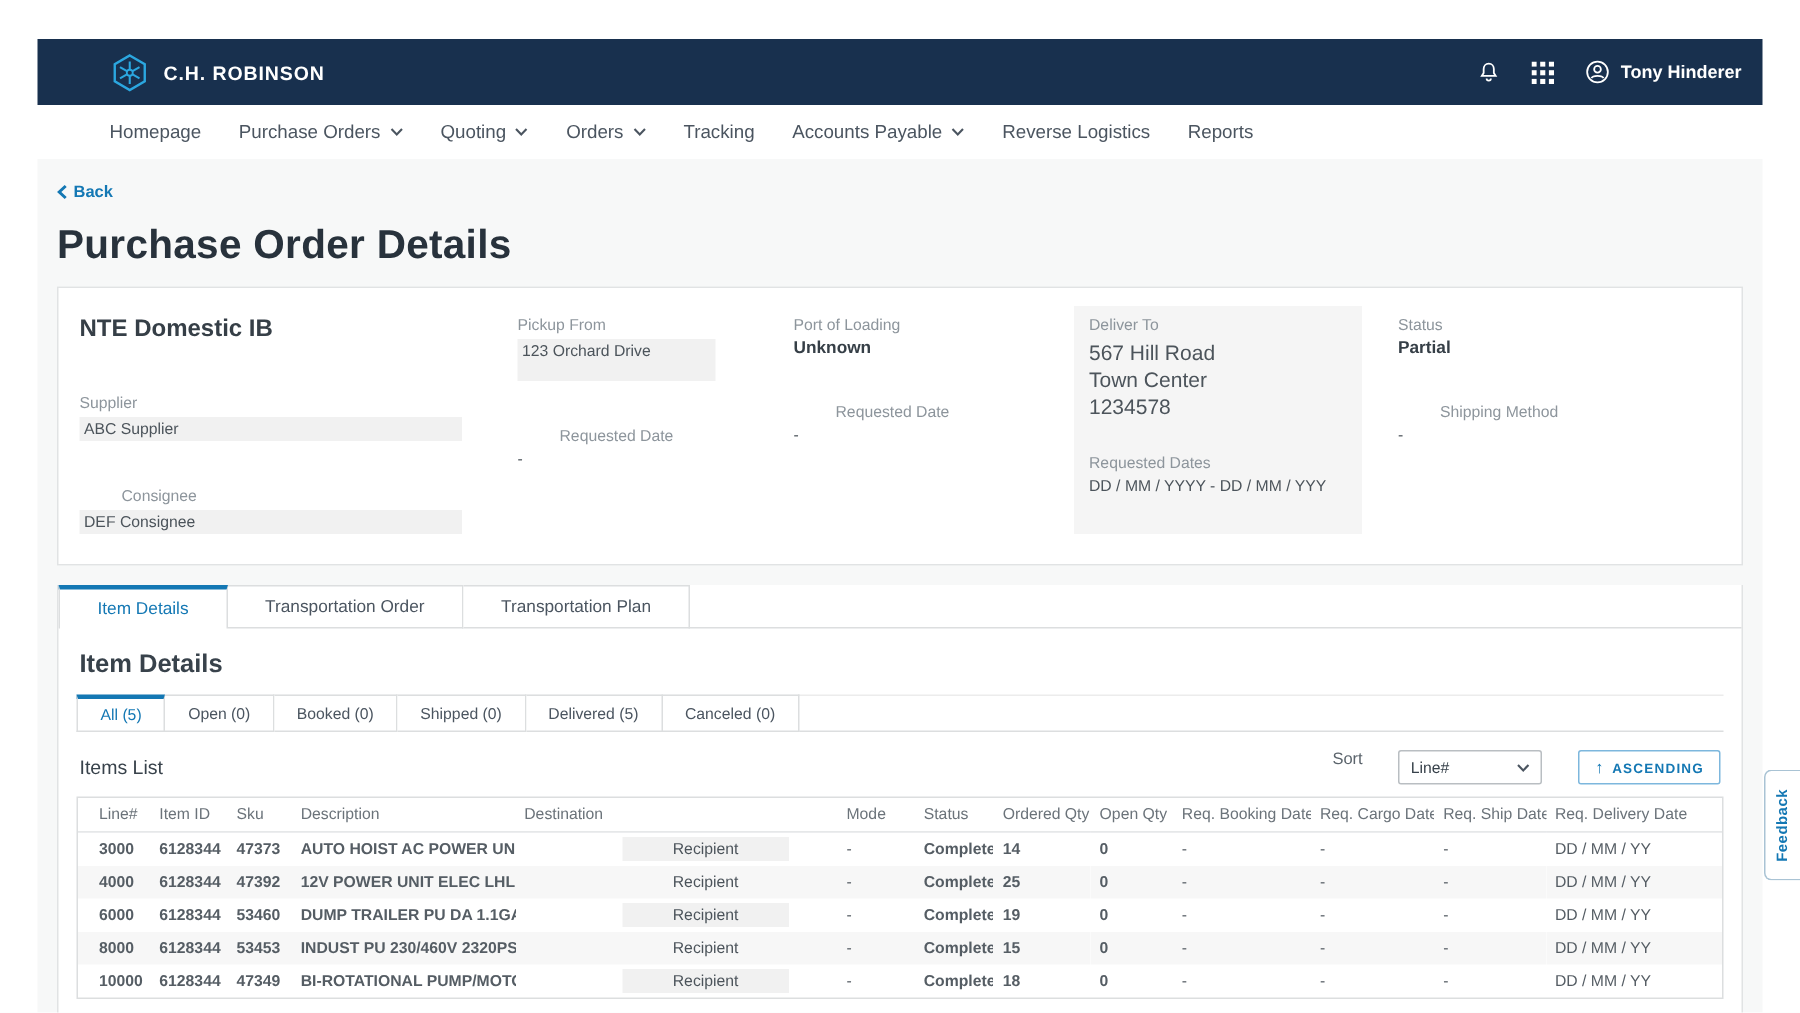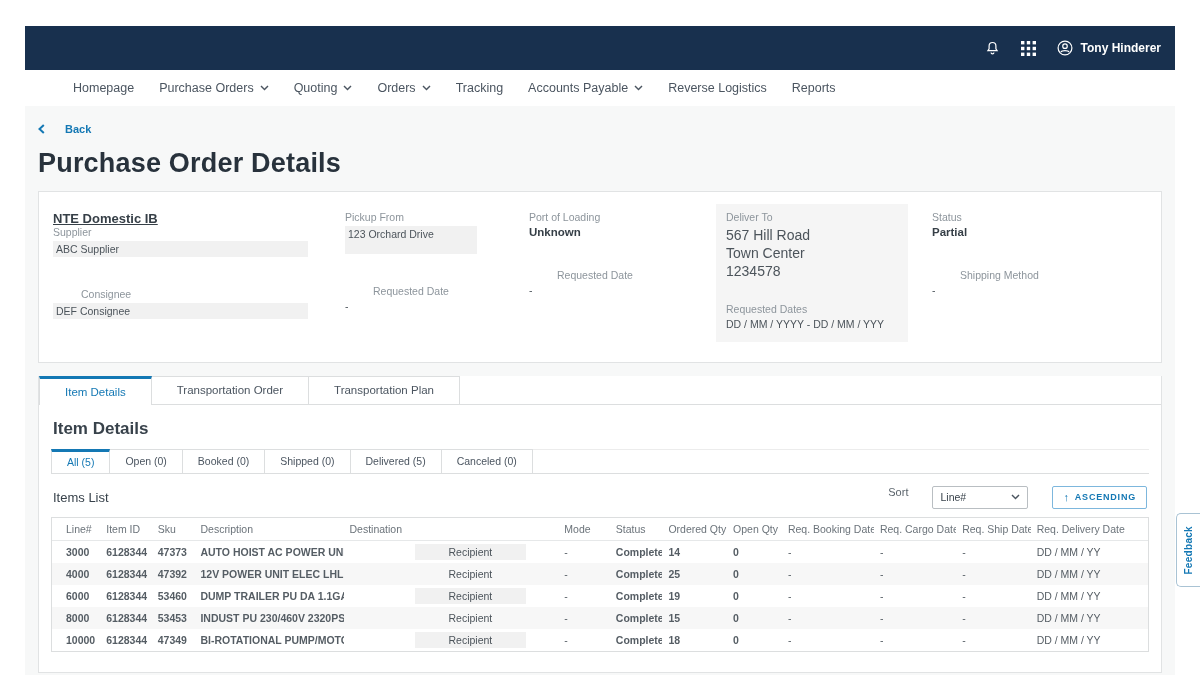--- a/index.html
+++ b/index.html
@@ -20,40 +20,40 @@
 
   
   .navbar { position:absolute; left:25px; right:25px; top:70px; height:36px; background:#fff;
     display:flex; align-items:center; gap:25px; padding-left:48px; }
   .nav-item { font-size:12.5px; color:#4b5560; display:flex; align-items:center; gap:6px; cursor:pointer; white-space:nowrap; }
 
   
   .content { position:absolute; left:25px; right:25px; top:106px; bottom:0;
     background:#f7f8f8; padding:0 13px; }
   .back-row { padding-top:14px; }
-  .back-link { font-size:11px; font-weight:700; color:var(--accent,#1478B4); display:inline-flex; align-items:center; gap:20px; cursor:pointer; }
+  .back-link { font-size:11px; font-weight:700; color:var(--accent,#1478B4); display:inline-flex; align-items:center; gap:4px; cursor:pointer; }
   h1.page-title { margin-top:10px; font-size:27px; font-weight:700; color:#28323c; letter-spacing:.2px; }
 
   
   .po-card { margin-top:12px; background:#fff; border:1px solid #e1e3e4; }
   .po-head { padding:9px 14px 8px; border-bottom:1px solid #e8eaeb; }
   .po-number { font-size:15px; color:#38424b; }
   .po-created { margin-top:4px; font-size:10px; color:#6d757c; }
   .po-created .dt { font-size:8.5px; letter-spacing:.4px; color:#6d757c; }
   .po-grid { display:flex; padding:12px 14px 20px; }
   .po-col { padding-right:16px; }
   .c1 { width:292px; } .c2 { width:184px; } .c3 { width:187px; }
   .c4 { width:192px; background:#f5f5f5; padding:7px 10px 12px; margin-right:24px; }
   .c5 { flex:1; padding-top:7px; }
   .c2,.c3 { padding-top:7px; } .c1 { padding-top:7px; }
   .f-label { font-size:10.5px; color:#8d959c; margin-bottom:3px; }
   .f-value { font-size:10.5px; color:#4c545b; }
   .f-strong { font-size:11.5px; font-weight:700; color:#363f47; }
   .mt { margin-top:31px;padding-left:28px; }
-  .po-type { font-size:13px; font-weight:700; color:#363f47; margin-bottom:0;text-decoration:underline; }
+  .po-type { font-size:16px; font-weight:700; color:#363f47; margin-bottom:34px; }
   .redact-wide { background:var(--redact,#f1f1f1); display:block; width:255px; padding:2px 3px; }
   .redact-block { background:var(--redact,#f1f1f1); display:block; width:132px; min-height:28px; padding:2px 3px; }
   .addr div { font-size:14px; color:#4c545b; line-height:1.3; }
 
   
   .tabs-card { margin-top:13px; background:#fff; border:1px solid #e1e3e4; border-top:none; }
   .main-tabs { display:flex; }
   .main-tab { background:#fff; border:1px solid #dcdedf; border-left:none; font-size:11.5px; color:#4b5560;
     padding:0 25px; height:29px; display:flex; align-items:center; cursor:pointer; }
   .main-tab:first-child { border-left:1px solid #dcdedf; }
@@ -101,20 +101,34 @@
   .feedback-tab span { writing-mode:vertical-rl; transform:rotate(180deg); font-size:10px; font-weight:700; color:var(--accent,#1478B4); letter-spacing:.3px; }
 
   svg { display:block; }
 </style>
 </head>
 <body>
 
 <div class="viewport">
 
   <div class="topbar">
+    <div class="brand">
+      <span>
+        <svg width="27" height="27" viewBox="0 0 27 27" fill="none">
+          <polygon points="13.5,2 23.5,7.8 23.5,19.2 13.5,25 3.5,19.2 3.5,7.8" stroke="#2BA7E0" stroke-width="1.6"></polygon>
+          <g stroke="#2BA7E0" stroke-width="1.4">
+            <line x1="13.5" y1="6" x2="13.5" y2="21"></line>
+            <line x1="7" y1="9.8" x2="20" y2="17.2"></line>
+            <line x1="20" y1="9.8" x2="7" y2="17.2"></line>
+          </g>
+          <circle cx="13.5" cy="13.5" r="2" fill="#18304E" stroke="#2BA7E0" stroke-width="1.2"></circle>
+        </svg>
+      </span>
+      <span class="brand-name">C.H. ROBINSON</span>
+    </div>
     <div class="topbar-right">
       <span class="icon-btn">
         <svg width="17" height="17" viewBox="0 0 24 24" fill="none" stroke="#fff" stroke-width="1.7">
           <path d="M12 3.5c-3 0-4.8 2.3-4.8 5v3.8L5.5 15h13l-1.7-2.7V8.5c0-2.7-1.8-5-4.8-5z"></path>
           <path d="M10 17.5a2 2 0 0 0 4 0"></path>
         </svg>
       </span>
       <span class="icon-btn">
         <svg width="15" height="15" viewBox="0 0 15 15" fill="#fff">
           <rect x="0" y="0" width="3.4" height="3.4"></rect>

